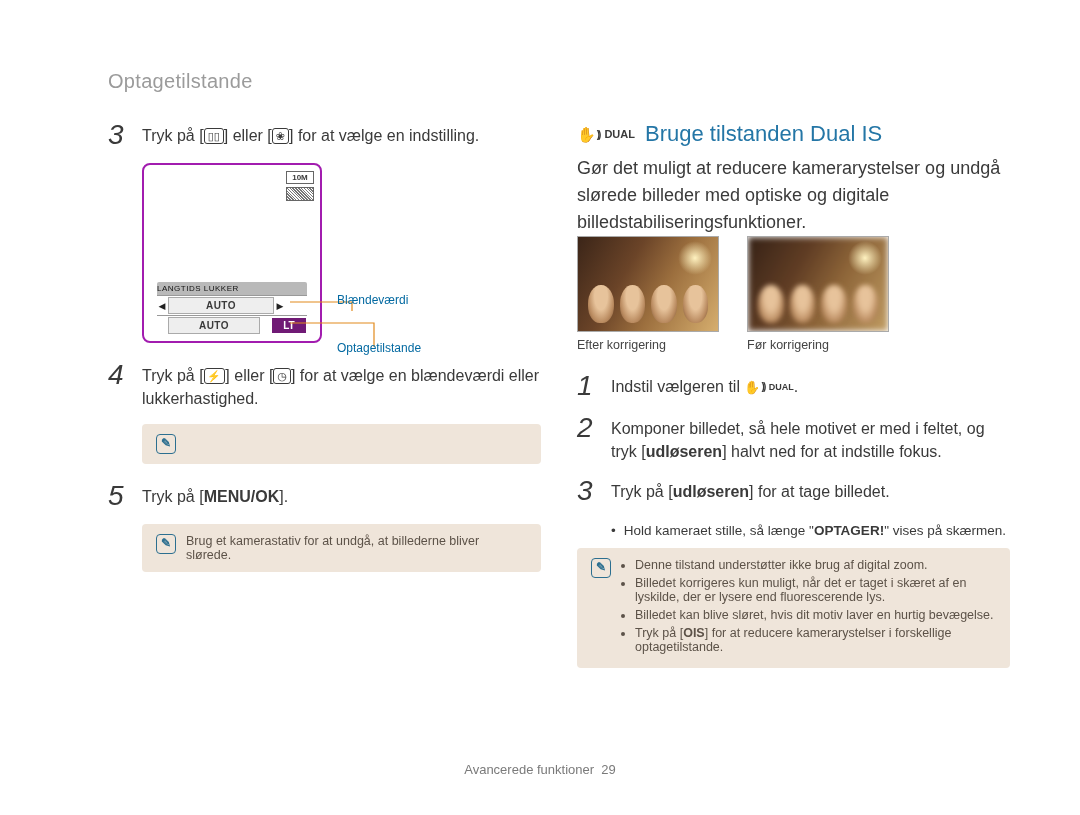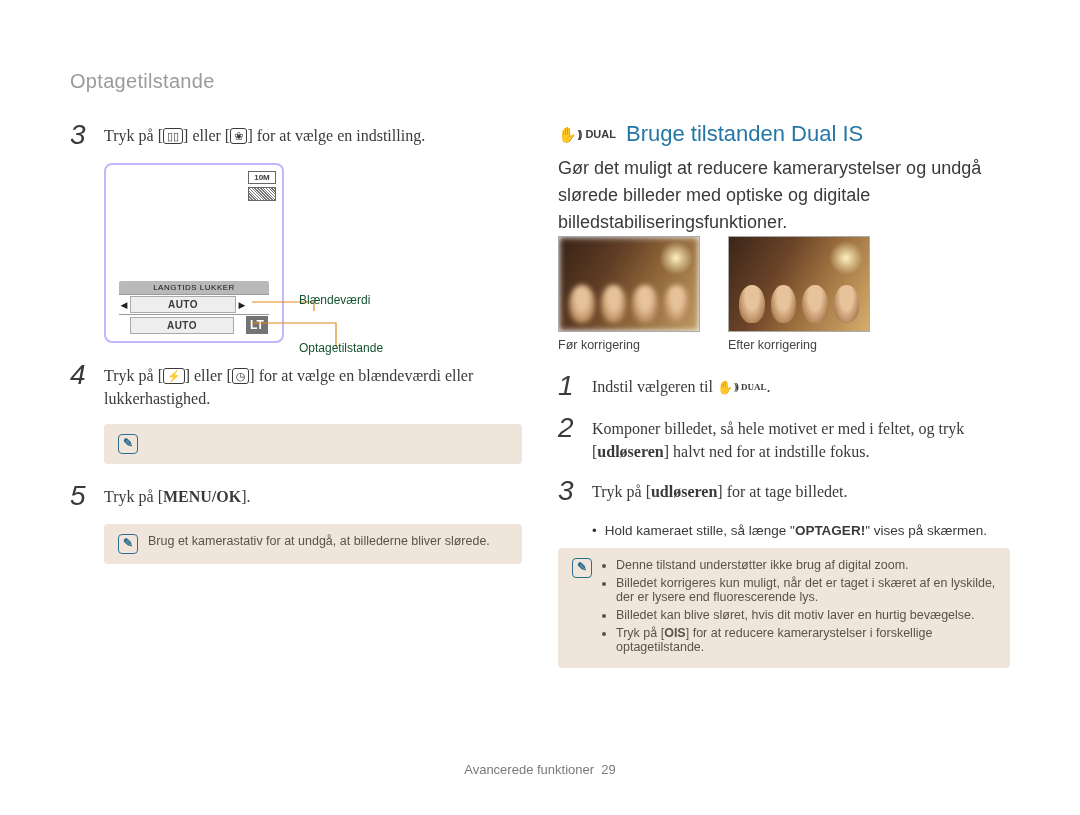--- a/index.html
+++ b/index.html
@@ -6,21 +6,21 @@
     margin: 0;
     padding: 0;
     background: #fff;
     font-family: Arial, Helvetica, sans-serif;
     color: #3a3a3a;
     width: 1080px;
     height: 815px;
     position: relative;
   }
   .page {
-    padding: 70px 70px 0 70px;
+    padding: 70px 70px 0 108px;
   }
   .header {
     font-size: 20px;
     font-weight: 300;
     color: #9b9b9b;
     margin-bottom: 28px;
     letter-spacing: 0.3px;
   }
   .cols {
     display: flex;
@@ -42,21 +42,20 @@
     color: #3a3a3a;
     line-height: 1;
     width: 24px;
     flex-shrink: 0;
   }
   .step-body {
     font-size: 16px;
     line-height: 1.45;
     color: #3a3a3a;
     padding-top: 3px;
-    font-family: Liberation Serif, serif;
   }
   .sub-bullet {
     font-size: 13.5px;
     margin-left: 34px;
     margin-top: 18px;
     margin-bottom: 10px;
     color: #3a3a3a;
     display: flex;
     gap: 8px;
   }
@@ -77,21 +76,21 @@
 
   
   .diagram {
     margin: 10px 0 18px 34px;
     position: relative;
     width: 280px;
   }
   .screen {
     width: 176px;
     height: 176px;
-    border: 2px solid #c4b5fd;
+    border: 2px solid #a21caf;
     border-radius: 8px;
     position: relative;
     background: #fff;
   }
   .scr-top {
     position: absolute;
     top: 6px;
     right: 6px;
     width: 28px;
     text-align: center;
@@ -113,21 +112,21 @@
     position: absolute;
     bottom: 6px;
     left: 50%;
     transform: translateX(-50%);
     width: 150px;
   }
   .scr-label-bar {
     background: #b9b9b9;
     color: #111;
     font-size: 8px;
-    text-align: center;
+    text-align: left;
     padding: 2px 0;
     letter-spacing: 0.5px;
     border-radius: 2px 2px 0 0;
   }
   .scr-row {
     display: flex;
     align-items: center;
     border-top: 1px solid #999;
     font-size: 10px;
   }
@@ -141,33 +140,33 @@
     flex: 1;
     background: #eee;
     text-align: center;
     padding: 2px 0;
     border: 1px solid #aaa;
     margin: 1px;
     font-weight: bold;
     letter-spacing: 0.5px;
   }
   .scr-row .lt {
-    width: 22px;
-    background: #737373;
+    width: 34px;
+    background: #701a75;
     color: #fff;
     text-align: center;
     padding: 2px 0;
     margin: 1px;
     font-weight: bold;
+    font-size: 10px;
+  }
+  .callout {
+    position: absolute;
     font-size: 12px;
-  }
-  .callout {
-    position: absolute;
-    font-size: 12px;
-    color: #14532d;
+    color: #0369a1;
   }
   .callout-line {
     stroke: #e18a1d;
     stroke-width: 1.2;
     fill: none;
   }
   .note-box {
     background: #efe5da;
     border-radius: 4px;
     padding: 10px 14px;
@@ -368,44 +367,44 @@
         <span class="hand-icon">
           <span class="hand">✋</span><span class="waves">))</span>&nbsp;<span>DUAL</span>
         </span>
         <span>Bruge tilstanden Dual IS</span>
       </div>
 
       <div class="intro">Gør det muligt at reducere kamerarystelser og undgå slørede billeder med optiske og digitale billedstabiliseringsfunktioner.</div>
 
       <div class="samples">
         <div class="sample">
+          <div class="thumb">
+            <div class="bg"></div>
+              <div class="highlight"></div>
+            <div class="faces">
+                <div class="face"></div>
+                <div class="face"></div>
+                <div class="face"></div>
+                <div class="face"></div>
+              </div>
+          </div>
+          <div class="caption">Efter korrigering</div>
+        </div>
+        <div class="sample">
           <div class="thumb before">
             <div class="bg"></div>
               <div class="highlight"></div>
             <div class="faces">
                 <div class="face"></div>
                 <div class="face"></div>
                 <div class="face"></div>
                 <div class="face"></div>
               </div>
           </div>
           <div class="caption">Før korrigering</div>
-        </div>
-        <div class="sample">
-          <div class="thumb">
-            <div class="bg"></div>
-              <div class="highlight"></div>
-            <div class="faces">
-                <div class="face"></div>
-                <div class="face"></div>
-                <div class="face"></div>
-                <div class="face"></div>
-              </div>
-          </div>
-          <div class="caption">Efter korrigering</div>
         </div>
       </div>
 
       <div class="step">
         <div class="step-num">1</div>
         <div class="step-body">
           <span>Indstil vælgeren til </span>
           <span class="hand-icon" style="font-size:9px"><span class="hand" style="font-size:13px">✋</span><span class="waves">))</span>&nbsp;<span>DUAL</span></span>.
         </div>
       </div>

